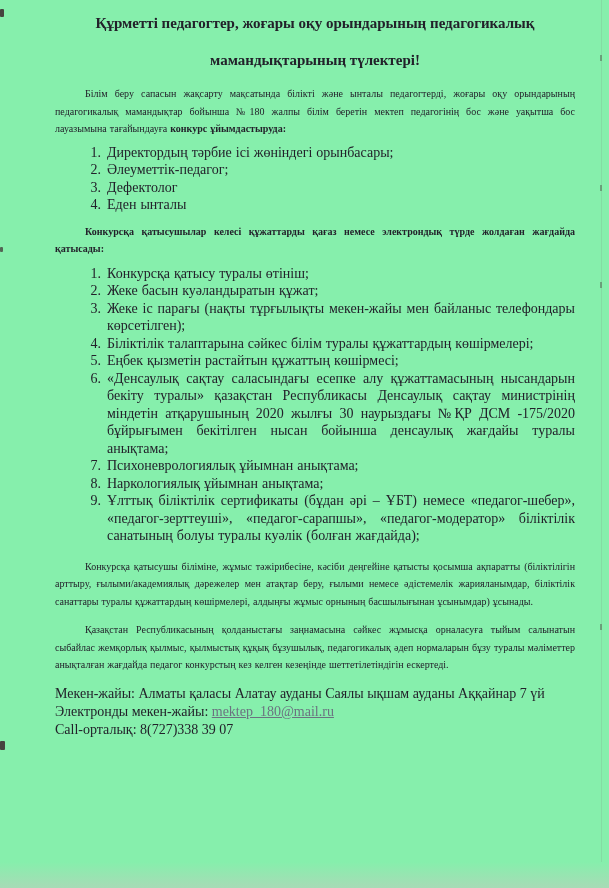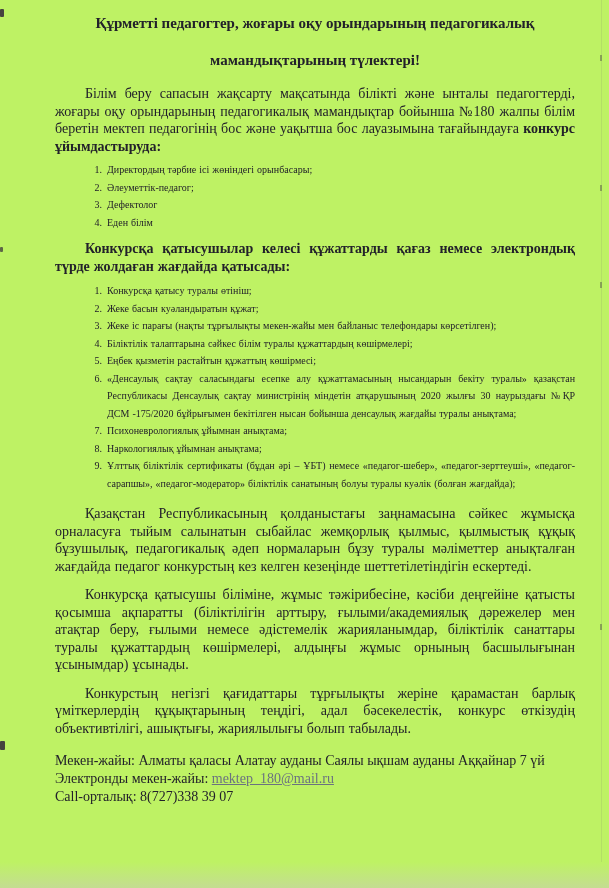--- a/index.html
+++ b/index.html
@@ -5,48 +5,48 @@
   html, body { margin: 0; padding: 0; }
   body {
     width: 609px; height: 888px;
     background: #f7f6f3;
     font-family: "Liberation Serif", serif;
   }
   .page {
     position: relative;
     width: 609px; height: 888px;
     box-sizing: border-box;
-    background: #bef264;
+    background: #86efac;
     color: #22212a;
     padding: 10px 34px 0 55px;
     overflow: hidden;
   }
   .title-line {
     text-align: center;
     font-weight: bold;
     font-size: 15px;
     line-height: 18px;
   }
   .title-line.first { margin: 4px 0 19px 0; }
   .title-line.second { margin: 0 0 16px 0; }
   .para {
     margin: 0 0 6px 0;
-    font-size: 14px;
+    font-size: 10px;
     line-height: 17.5px;
     text-align: justify;
     word-spacing: 0.5px;
   }
   .para.indent { text-indent: 30px; }
   .para.section-heading { font-weight: bold; margin-bottom: 7px; font-family: Liberation Serif, serif; }
   .para.mb11 { margin-bottom: 11px; }
   .para.mb15 { margin-bottom: 15px; }
   ol.doc-list {
     margin: 0 0 9px 0;
     padding-left: 50px;
-    font-size: 10px;
+    font-size: 14px;
     line-height: 17.5px;
   }
   ol.doc-list.mb13 { margin-bottom: 13px; }
   ol.doc-list li {
     text-align: justify;
     word-spacing: 0.5px;
     padding-left: 2px;
   }
   .contact-block {
     font-size: 14px;
@@ -80,42 +80,41 @@
 
   <div class="title-line first">Құрметті педагогтер, жоғары оқу орындарының педагогикалық</div>
   <div class="title-line second">мамандықтарының түлектері!</div>
 
   <p class="para indent"><span>Білім беру сапасын жақсарту мақсатында білікті және ынталы педагогтерді, жоғары оқу орындарының педагогикалық мамандықтар бойынша №180 жалпы білім беретін мектеп педагогінің бос және уақытша бос лауазымына тағайындауға </span><b>конкурс ұйымдастыруда</b><b>:</b></p>
 
   <ol class="doc-list">
     <li>Директордың тәрбие ісі жөніндегі орынбасары;</li>
     <li>Әлеуметтік-педагог;</li>
     <li>Дефектолог</li>
-    <li>Еден білім</li>
+    <li>Еден ынталы</li>
   </ol>
 
   <p class="para indent section-heading">Конкурсқа қатысушылар келесі құжаттарды қағаз немесе электрондық түрде жолдаған жағдайда қатысады:</p>
 
   <ol class="doc-list mb13">
     <li>Конкурсқа қатысу туралы өтініш;</li>
     <li>Жеке басын куәландыратын құжат;</li>
     <li>Жеке іс парағы (нақты тұрғылықты мекен-жайы мен байланыс телефондары көрсетілген);</li>
     <li>Біліктілік талаптарына сәйкес білім туралы құжаттардың көшірмелері;</li>
     <li>Еңбек қызметін растайтын құжаттың көшірмесі;</li>
     <li>«Денсаулық сақтау саласындағы есепке алу құжаттамасының нысандарын бекіту туралы» қазақстан Республикасы Денсаулық сақтау министрінің міндетін атқарушының 2020 жылғы 30 наурыздағы №ҚР ДСМ -175/2020 бұйрығымен бекітілген нысан бойынша денсаулық жағдайы туралы анықтама;</li>
     <li>Психоневрологиялық ұйымнан анықтама;</li>
     <li>Наркологиялық ұйымнан анықтама;</li>
     <li>Ұлттық біліктілік сертификаты (бұдан әрі – ҰБТ) немесе «педагог-шебер», «педагог-зерттеуші», «педагог-сарапшы», «педагог-модератор» біліктілік санатының болуы туралы куәлік (болған жағдайда);</li>
   </ol>
 
+  <p class="para indent mb11">Конкурсқа қатысушы біліміне, жұмыс тәжірибесіне, кәсіби деңгейіне қатысты қосымша ақпаратты (біліктілігін арттыру, ғылыми/академиялық дәрежелер мен атақтар беру, ғылыми немесе әдістемелік жарияланымдар, біліктілік санаттары туралы құжаттардың көшірмелері, алдыңғы жұмыс орнының басшылығынан ұсынымдар) ұсынады.</p>
+
   <p class="para indent mb11">Қазақстан Республикасының қолданыстағы заңнамасына сәйкес жұмысқа орналасуға тыйым салынатын сыбайлас жемқорлық қылмыс, қылмыстық құқық бұзушылық, педагогикалық әдеп нормаларын бұзу туралы мәліметтер анықталған жағдайда педагог конкурстың кез келген кезеңінде шеттетілетіндігін ескертеді.</p>
 
-  <p class="para indent mb11">Конкурсқа қатысушы біліміне, жұмыс тәжірибесіне, кәсіби деңгейіне қатысты қосымша ақпаратты (біліктілігін арттыру, ғылыми/академиялық дәрежелер мен атақтар беру, ғылыми немесе әдістемелік жарияланымдар, біліктілік санаттары туралы құжаттардың көшірмелері, алдыңғы жұмыс орнының басшылығынан ұсынымдар) ұсынады.</p>
-
-  <p class="para indent mb15">Конкурстың негізгі қағидаттары тұрғылықты жеріне қарамастан барлық үміткерлердің құқықтарының теңдігі, адал бәсекелестік, конкурс өткізудің объективтілігі, ашықтығы, жариялылығы болып табылады.</p>
 
   <div class="contact-block">
     <div class="contact-line"><b>Мекен-жайы:</b><span> Алматы қаласы Алатау ауданы Саялы ықшам ауданы Аққайнар 7 үй</span></div>
     <div class="contact-line"><b>Электронды мекен-жайы</b><span>: </span><a class="email-link" style="color: rgb(107, 114, 128);">mektep_180@mail.ru</a></div>
     <div class="contact-line"><b>Call-орталық:</b><span> 8(727)338 39 07</span></div>
 
   </div>
 
   <div class="scan-speck speck-1"></div>
   <div class="scan-speck speck-2"></div>

